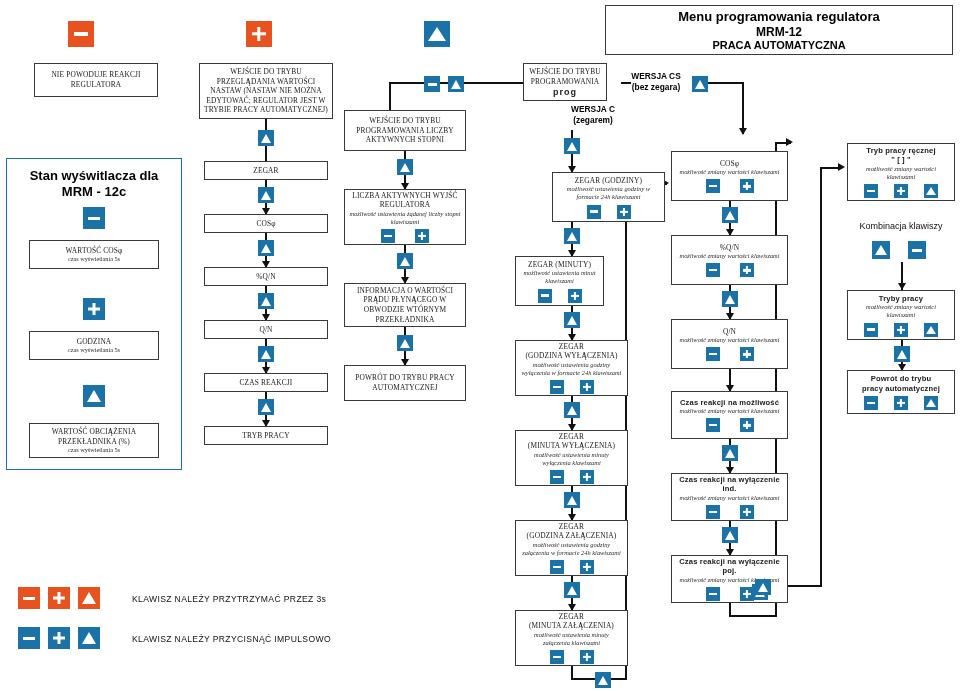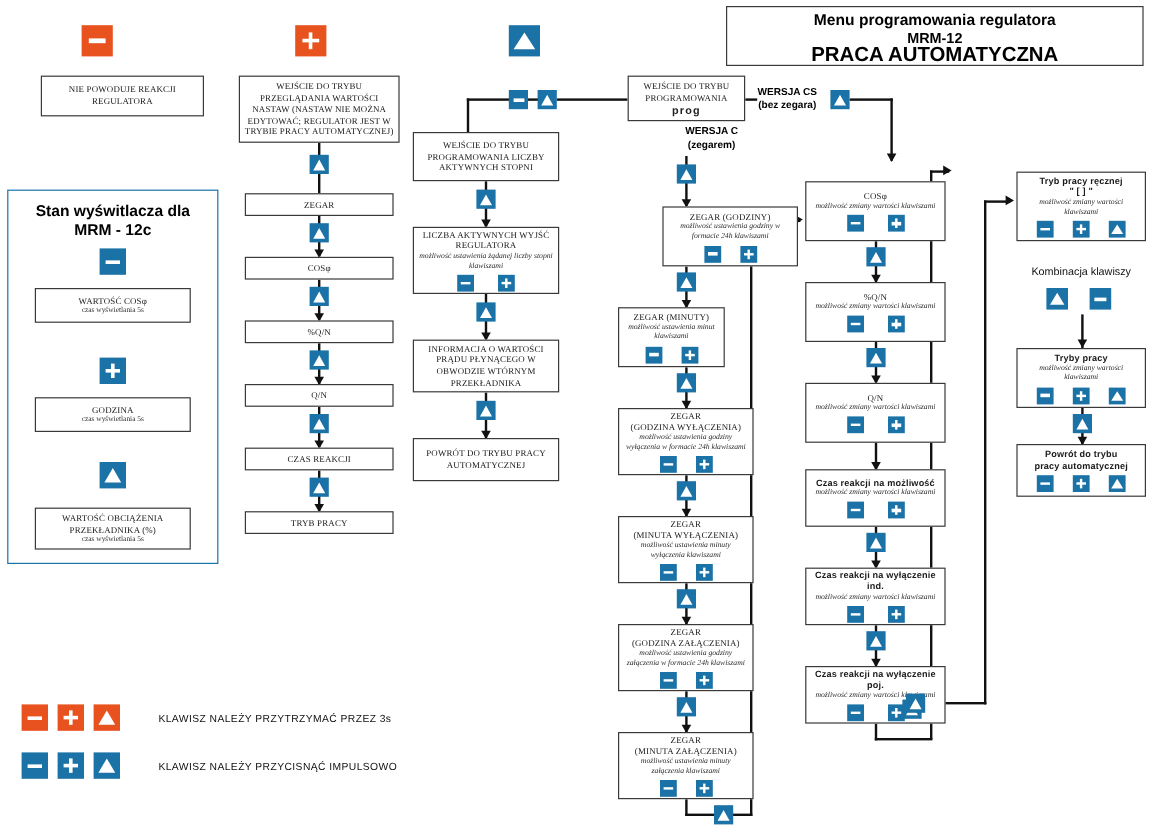--- a/index.html
+++ b/index.html
@@ -100,21 +100,21 @@
   
   .titlebox{
     position:absolute;box-sizing:border-box;
     border:1.6px solid #3a3a3a;background:#fff;
     display:flex;flex-direction:column;align-items:center;justify-content:center;
     font-family:"Liberation Sans",sans-serif;font-weight:bold;color:#000;
     text-align:center;
   }
   .titlebox .l1{font-size:13px;line-height:16px;text-align:center;}
   .titlebox .l2{font-size:12px;line-height:14px;}
-  .titlebox .l3{font-size:17px;line-height:13px;}
+  .titlebox .l3{font-size:11px;line-height:13px;}
 
   .panel{
     position:absolute;box-sizing:border-box;
     border:1.6px solid #1b72a6;background:#fff;z-index:1;
   }
   .panel-title{
     position:absolute;text-align:center;
     font-family:"Liberation Sans",sans-serif;font-weight:bold;
     font-size:13px;line-height:16px;color:#000;z-index:5;
   }
@@ -157,21 +157,21 @@
     <span class="key orange k26">
         <span class="plusbox"></span>
       </span>
   </div>
   <div class="keyabs" style="left:424px;top:21px;">
     <span class="key blue k26">
         <span class="tri"></span>
       </span>
   </div>
 
-  <div class="box" style="left:34px;top:63px;width:136px;height:34px;">
+  <div class="box" style="left:34px;top:63px;width:124px;height:34px;">
     <div class="t1">NIE POWODUJE REAKCJI REGULATORA</div>
   </div>
 
   <div class="box" style="left:199px;top:63px;width:134px;height:56px;">
     <div class="t1">WEJŚCIE DO TRYBU PRZEGLĄDANIA WARTOŚCI NASTAW (NASTAW NIE MOŻNA EDYTOWAĆ; REGULATOR JEST W TRYBIE PRACY AUTOMATYCZNEJ)</div>
   </div>
 
   <div class="panel" style="left:6px;top:158px;width:176px;height:312px;"></div>
   <div class="panel-title" style="left:6px;top:168px;width:176px;">
     <div>Stan wyświtlacza dla</div>
@@ -334,21 +334,21 @@
   <div class="keyabs" style="left:397px;top:333px;">
     <span class="key blue k16">
         <span class="tri"></span>
       </span>
   </div>
 
   <div class="box" style="left:344px;top:365px;width:122px;height:36px;">
     <div class="t1">POWRÓT DO TRYBU PRACY AUTOMATYCZNEJ</div>
   </div>
 
-  <div class="box" style="left:523px;top:63px;width:98px;height:38px;">
+  <div class="box" style="left:523px;top:63px;width:84px;height:38px;">
     <div class="t1">WEJŚCIE DO TRYBU</div>
     <div class="t1">PROGRAMOWANIA</div>
     <div class="progword">prog</div>
   </div>
 
   <div class="sidelabel" style="left:548px;top:104px;width:90px;">
     <div>WERSJA C</div>
     <div>(zegarem)</div>
   </div>
 

